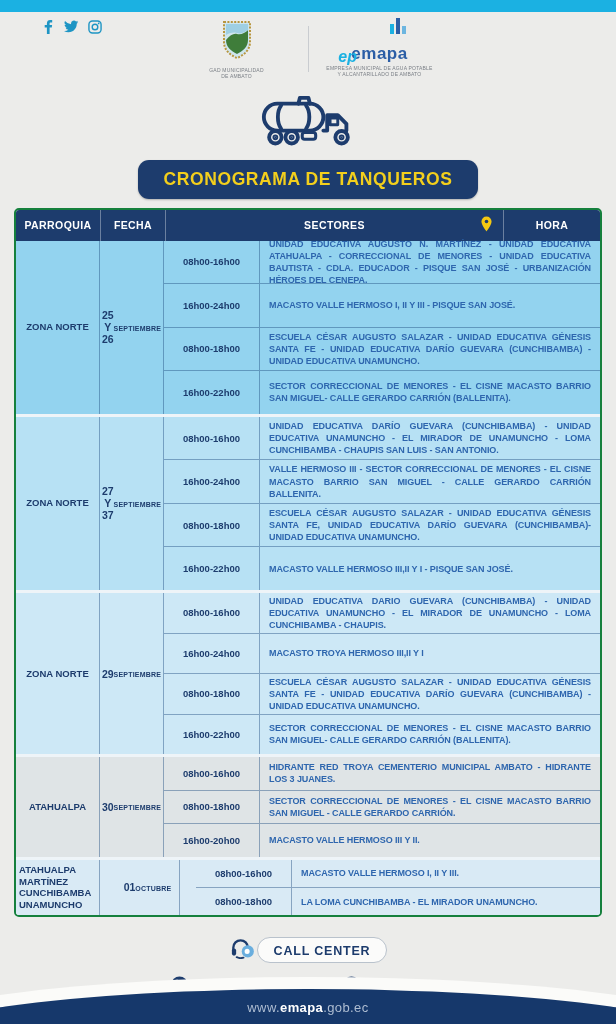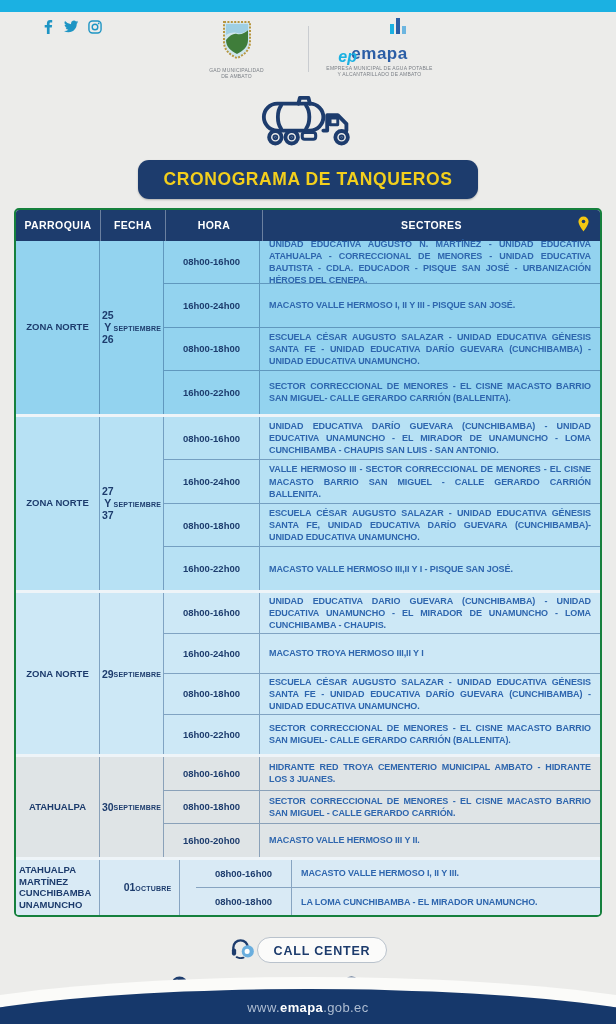--- a/index.html
+++ b/index.html
@@ -148,30 +148,30 @@
   </div>
 
   <div class="banner">
     <span class="banner-text">CRONOGRAMA DE TANQUEROS</span>
   </div>
 
   <div class="table">
     <div class="thead">
       <div class="th th-parroquia">PARROQUIA</div>
       <div class="th th-fecha">FECHA</div>
-      <div class="th th-hora">HORA</div>
       <div class="th th-sectores">
         <span>SECTORES</span>
         <span class="pin">
           <svg width="13" height="16" viewBox="0 0 24 30">
               <path d="M12 1a9.5 9.5 0 0 0-9.5 9.5C2.5 17.5 12 29 12 29s9.5-11.5 9.5-18.5A9.5 9.5 0 0 0 12 1z" fill="#f3c812"></path>
               <circle cx="12" cy="10.3" r="3.4" fill="#1d3c6d"></circle>
             </svg>
         </span>
       </div>
+      <div class="th th-hora">HORA</div>
     </div>
     <div id="table-body">
         <div class="group" style="background: rgb(147, 211, 239);">
     <div class="cell parroquia">ZONA NORTE</div>
     <div class="cell fecha">
       <span class="fecha-num">25 Y 26</span>
       <span class="fecha-month">SEPTIEMBRE</span>
     </div>
     <div class="rows">
     <div class="row">

